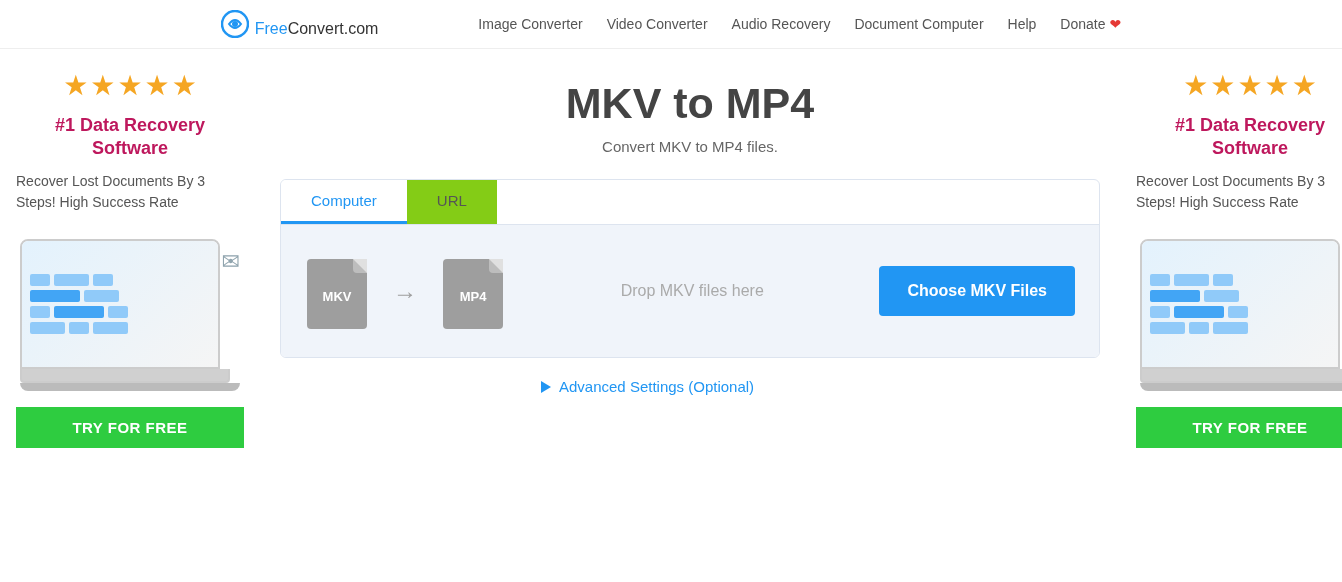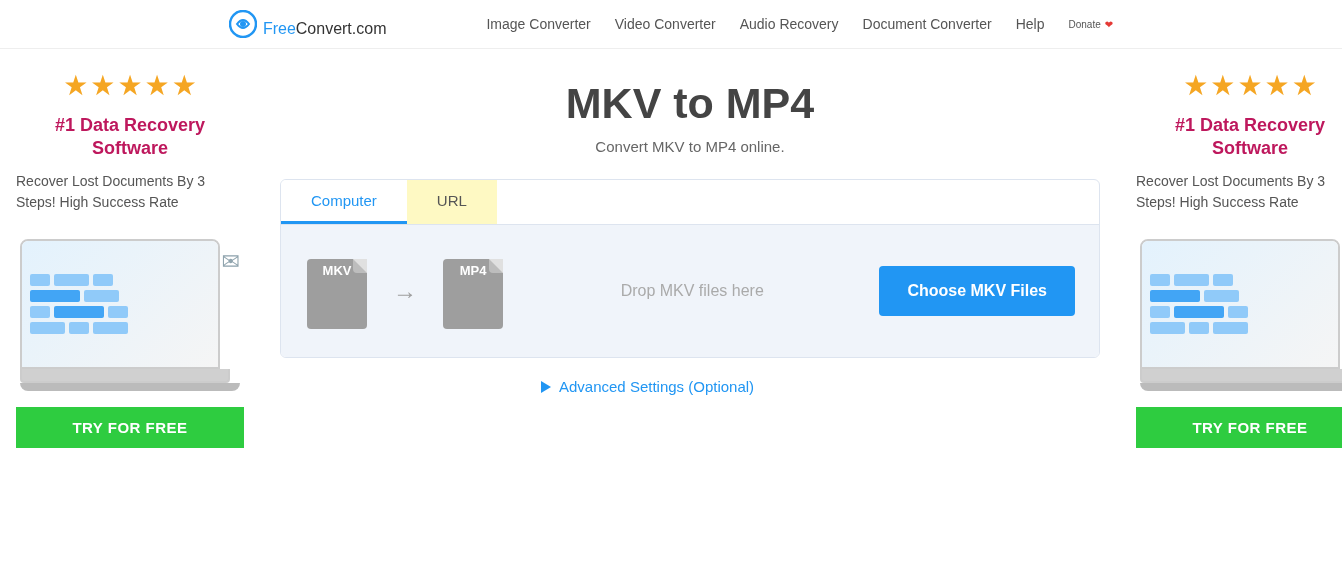--- a/index.html
+++ b/index.html
@@ -42,21 +42,21 @@
       margin-left: 44px;
     }
     .nav-link {
       color: #555;
       text-decoration: none;
       font-size: 14px;
       cursor: pointer;
     }
     .donate-link {
       color: #555;
-      font-size: 10px;
+      font-size: 14px;
       cursor: pointer;
       display: flex;
       align-items: center;
       gap: 4px;
     }
     .heart-icon { color: #e53935; }
 
     
     .main-wrapper {
       display: flex;
@@ -207,21 +207,21 @@
     }
     .converter-tabs {
       display: flex;
       border-bottom: 1px solid #dde4ef;
     }
     .tab {
       padding: 12px 30px;
       font-size: 15px;
       cursor: pointer;
       color: #555;
-      background: #fef9c3;
+      background: #84cc16;
       border-bottom: 3px solid transparent;
     }
     .tab.active {
       color: #2196f3;
       background: #fff;
       border-bottom: 3px solid #2196f3;
     }
     .converter-body {
       display: flex;
       align-items: center;
@@ -241,21 +241,21 @@
       align-items: center;
       justify-content: flex-end;
     }
     .file-shape {
       width: 60px;
       height: 70px;
       background: #9e9e9e;
       border-radius: 4px 12px 4px 4px;
       position: relative;
       display: flex;
-      align-items: flex-start;
+      align-items: center;
       justify-content: center;
     }
     .file-shape::before {
       content: '';
       position: absolute;
       top: 0;
       right: 0;
       width: 14px;
       height: 14px;
       background: #bdbdbd;
@@ -340,21 +340,21 @@
       <circle cx="14" cy="14" r="3" fill="#2196f3"></circle>
     </svg>
     <span>
       <span class="logo-free">Free</span><span class="logo-convert">Convert</span><span class="logo-domain">.com</span>
     </span>
   </a>
   <nav class="header-nav">
     <a class="nav-link">Image Converter</a>
     <a class="nav-link">Video Converter</a>
     <a class="nav-link">Audio Recovery</a>
-    <a class="nav-link">Document Converter</a>
+    <a class="nav-link">Document Computer</a>
     <a class="nav-link">Help</a>
     <a class="donate-link">
       <span>Donate</span>
       <span class="heart-icon">❤</span>
     </a>
   </nav>
 </div>
 
 <div class="main-wrapper">
 
@@ -395,21 +395,21 @@
         </div>
       </div>
       <div class="laptop-base"></div>
       <div class="laptop-bottom"></div>
     </div>
     <button class="try-button" style="margin-top:16px;">TRY FOR FREE</button>
   </div>
 
   <div class="center-content">
     <h1 class="page-title">MKV to MP4</h1>
-    <p class="page-subtitle">Convert MKV to MP4 online.</p>
+    <p class="page-subtitle">Convert MKV to MP4 files.</p>
 
     <div class="converter-box">
 
       <div class="converter-tabs">
         <div class="tab active">Computer</div>
         <div class="tab">URL</div>
       </div>
 
       <div class="converter-body">
 

